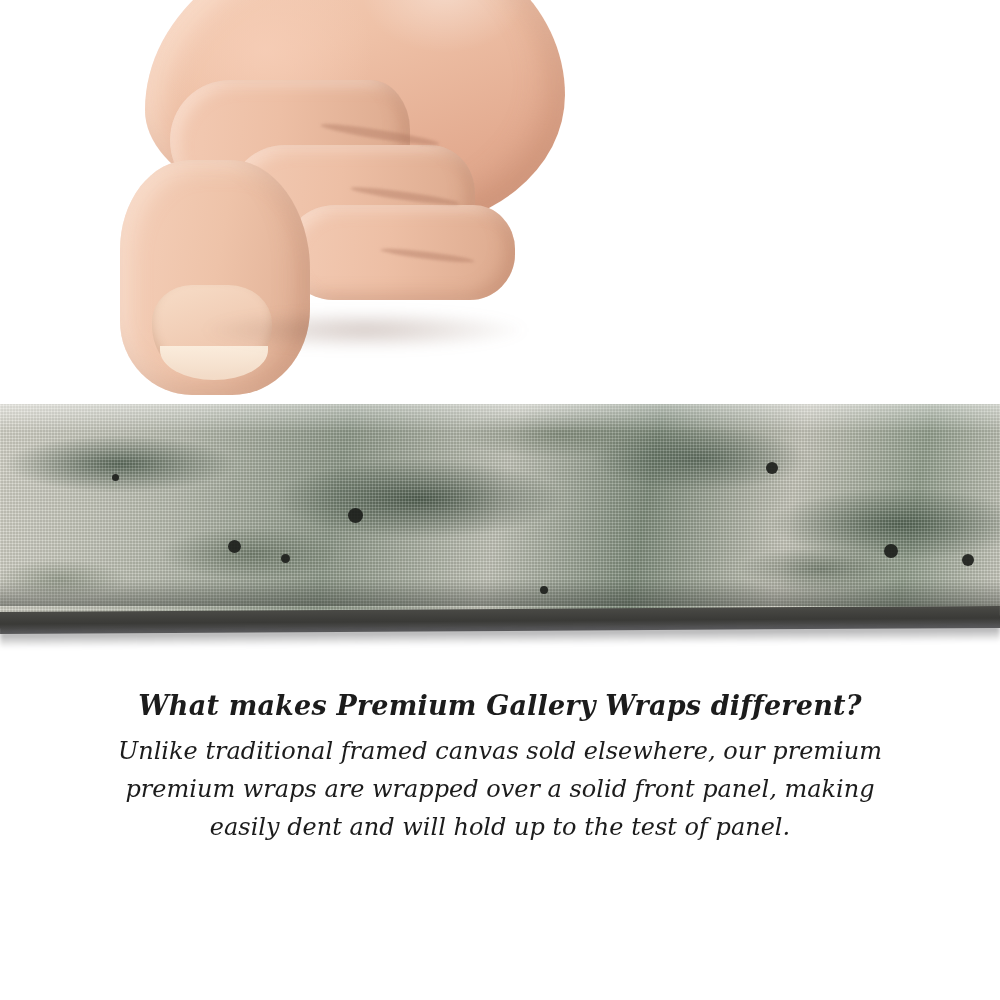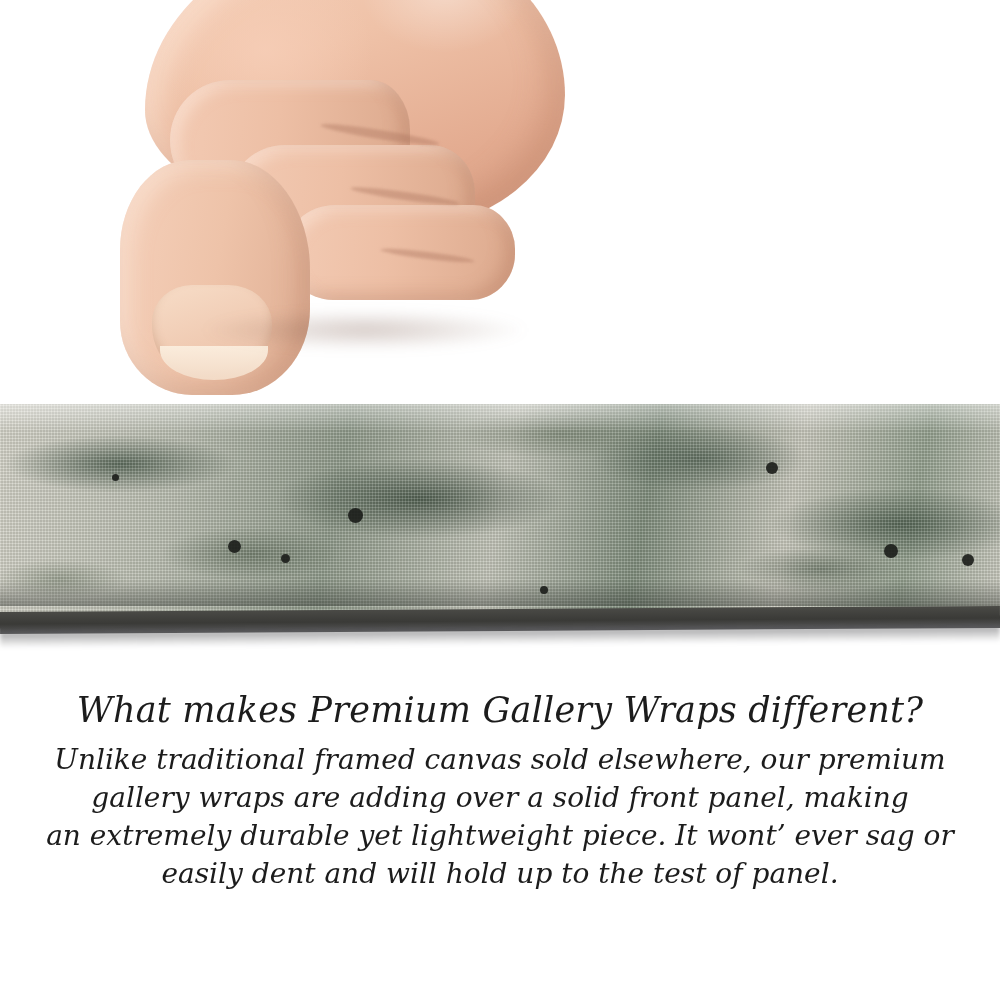--- a/index.html
+++ b/index.html
@@ -190,27 +190,27 @@
     position: absolute;
     left: 0;
     top: 690px;
     width: 1000px;
     text-align: center;
     color: #1c1c1c;
     font-family: "DejaVu Serif", serif;
     font-style: italic;
   }
   .caption-heading {
-    font-size: 35px;
-    font-weight: 400;
+    font-size: 27px;
+    font-weight: 700;
     letter-spacing: 0.2px;
     margin-bottom: 11px;
   }
   .caption-line {
-    font-size: 28px;
+    font-size: 24px;
     line-height: 38px;
     font-weight: 400;
   }
 </style>
 </head>
 <body>
 
 <div class="scene">
 
   <div class="photo">
@@ -246,18 +246,17 @@
       <div class="speck" style="left:112px; top:70px;  width:7px;  height:7px;"></div>
     </div>
 
     <div class="canvas-edge-dark"></div>
     <div class="canvas-edge-shadow"></div>
   </div>
 
   <div class="caption">
     <div class="caption-heading">What makes Premium Gallery Wraps different?</div>
     <div class="caption-line">Unlike traditional framed canvas sold elsewhere, our premium</div>
-    <div class="caption-line">gallery wraps are adding over a solid front panel, making</div>
-    <div class="caption-line">an extremely durable yet lightweight piece. It wont’ ever sag or</div>
+    <div class="caption-line">premium wraps are wrapped over a solid front panel, making</div>
     <div class="caption-line">easily dent and will hold up to the test of panel.</div>
   </div>
 
 </div>
 
 </body></html>

